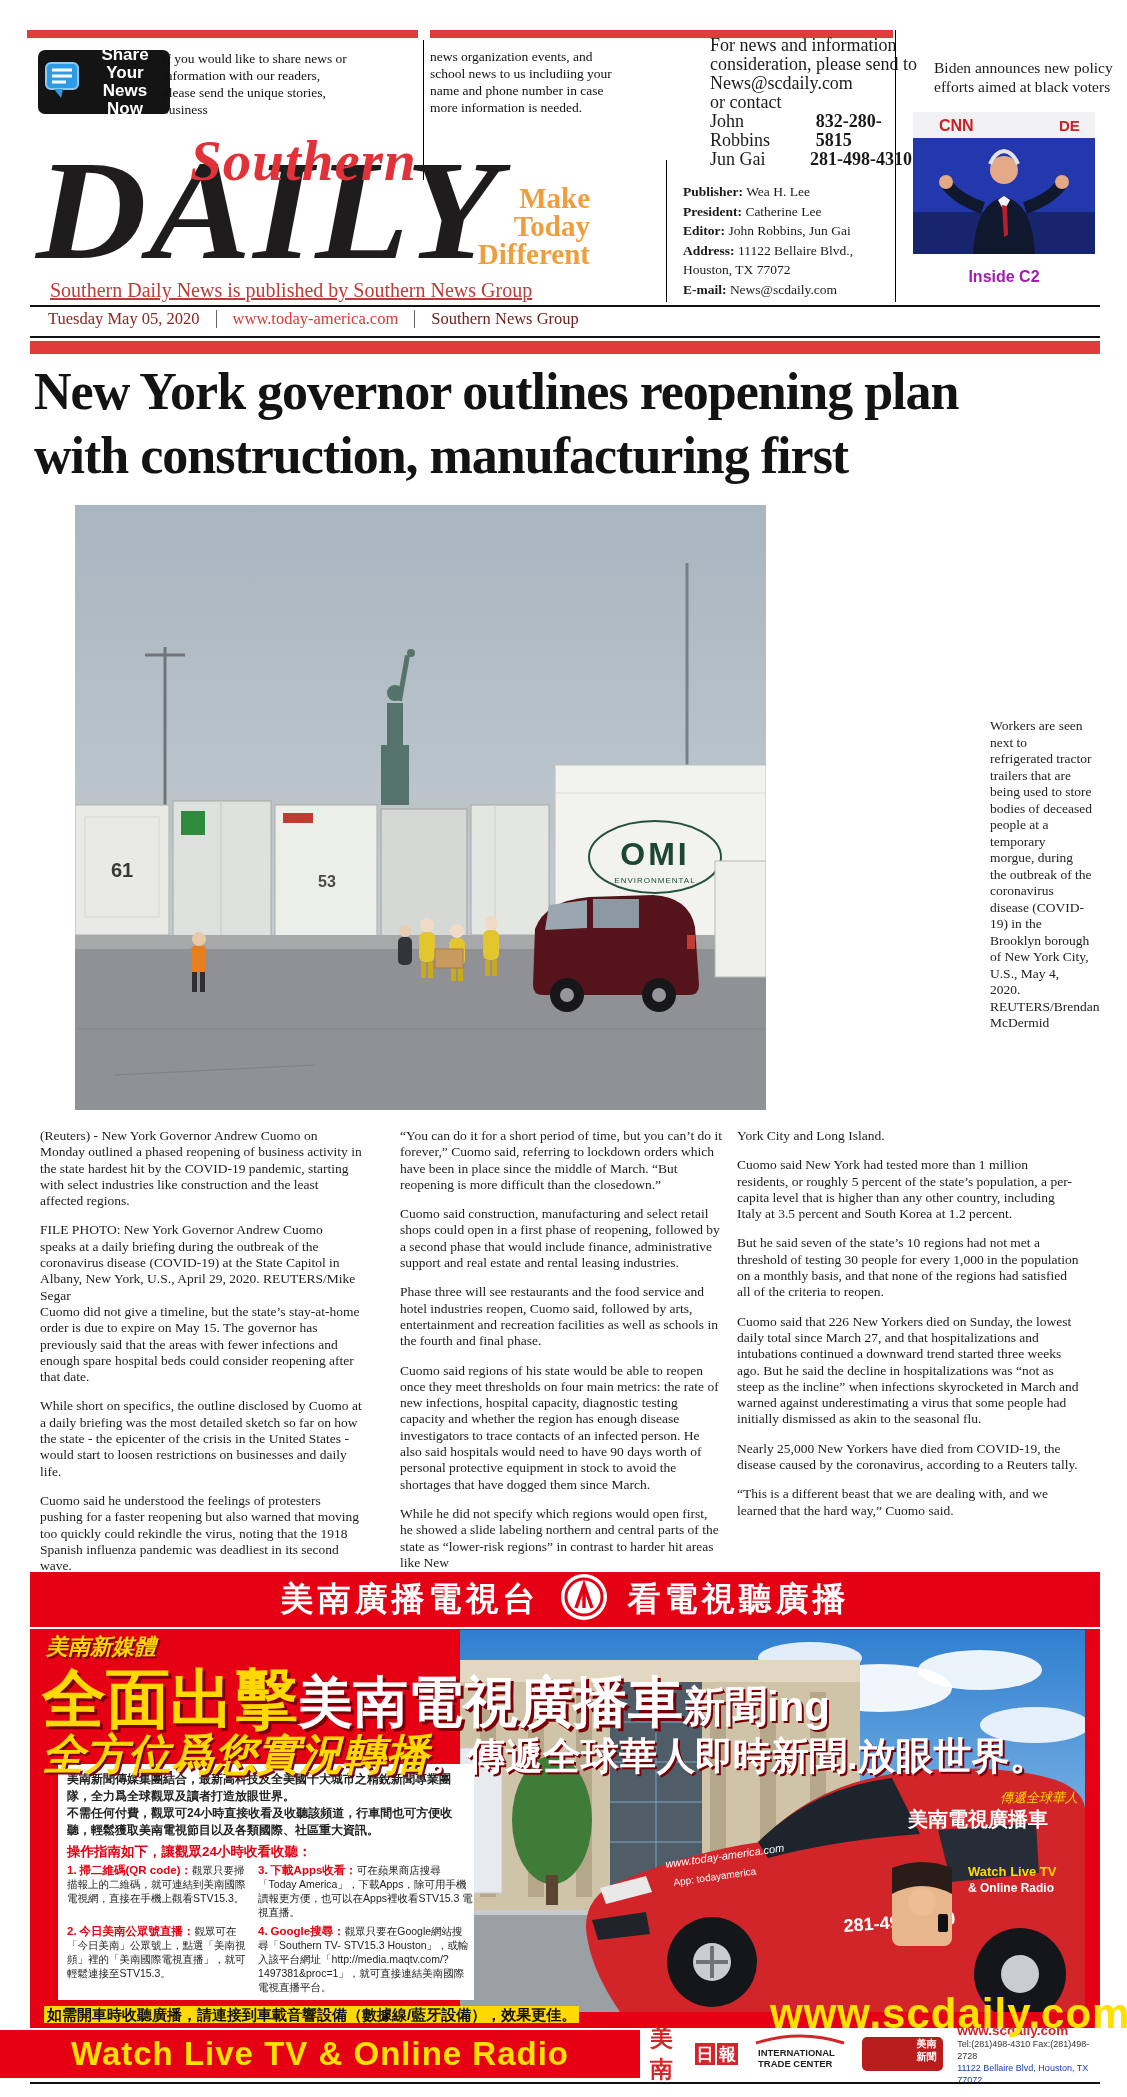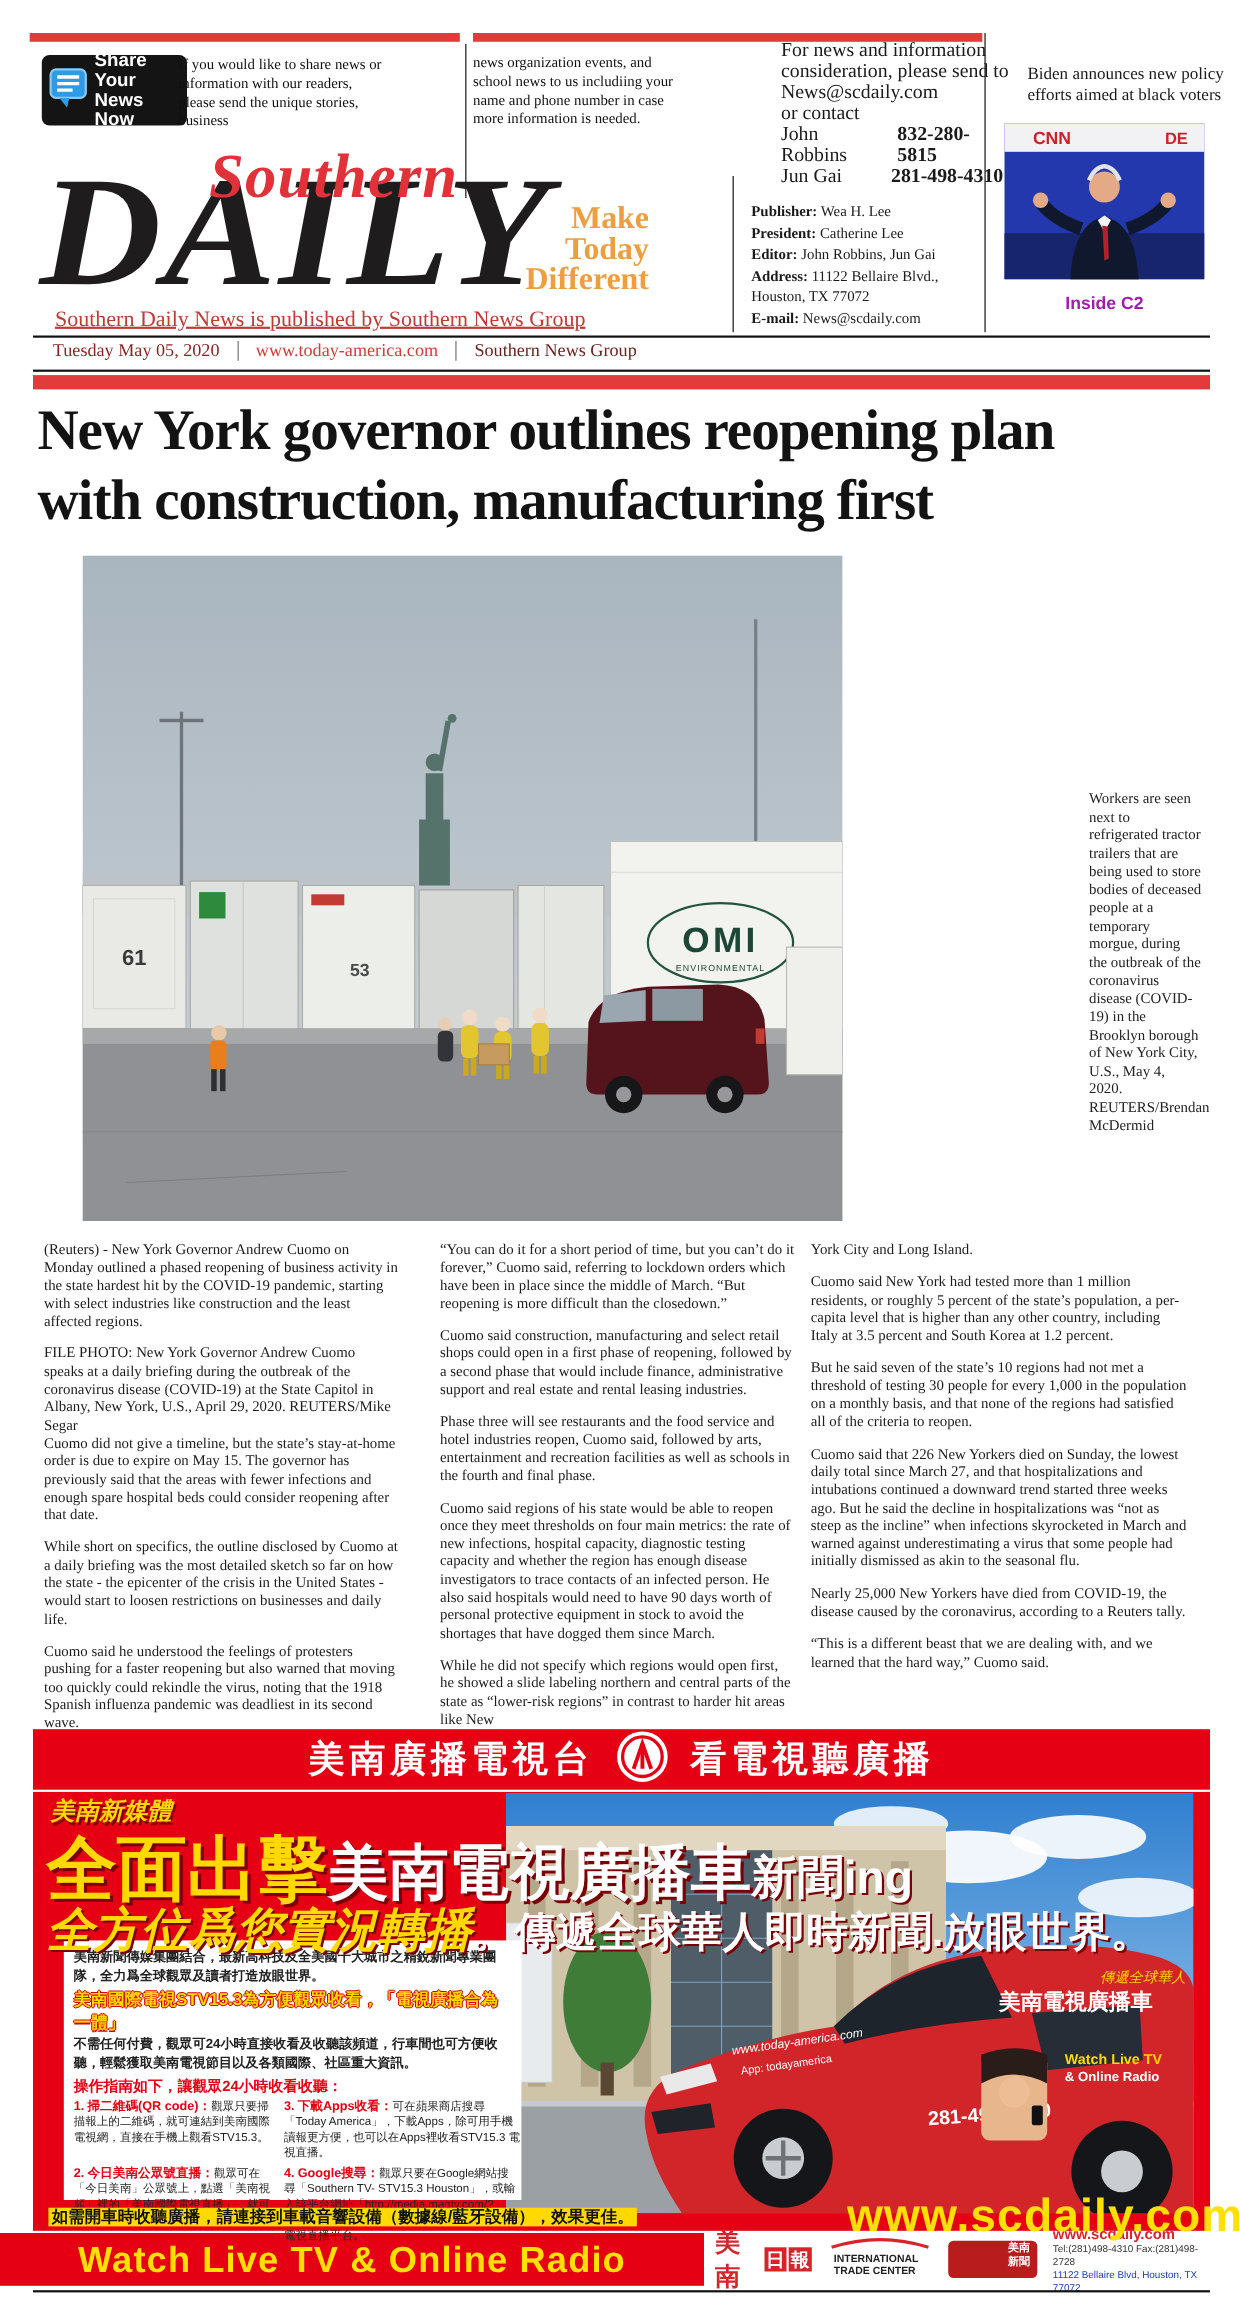--- a/index.html
+++ b/index.html
@@ -3,21 +3,21 @@
 <meta charset="utf-8">
 <style>
   html,body{margin:0;padding:0;background:#fff;}
   .page{position:relative;width:1127px;height:2097px;background:#fff;overflow:hidden;
         font-family:"Liberation Serif",serif;color:#1a1a1a;}
   .abs{position:absolute;}
   
   .topbar{background:#e23b3b;height:8px;}
   .vrule{background:#000;width:1px;}
   .share-badge{left:38px;top:50px;width:132px;height:64px;background:#141414;border-radius:7px;
-     display:flex;align-items:center;gap:6px;padding:12px 6px;box-sizing:border-box;}
+     display:flex;align-items:center;gap:6px;padding:12px 6px;box-sizing:border-box;text-align:center;}
   .share-badge .txt{color:#fff;font-family:"Liberation Sans",sans-serif;font-weight:bold;
      font-size:17px;line-height:18px;}
   .topnote{font-size:13.5px;line-height:17px;color:#111;}
   .contact{left:710px;top:36px;width:207px;font-size:18px;line-height:19px;}
   .contact .mailrow{display:flex;gap:8px;}
   .contact .phone{font-weight:bold;}
   .contact .cname{min-width:92px;}
   .teaser-head{left:905px;top:58px;width:200px;font-size:15.5px;line-height:19px;margin-left:29px;}
   .inside{left:913px;top:268px;width:182px;text-align:center;color:#a21caf;font-weight:bold;
      font-family:"Liberation Sans",sans-serif;font-size:16px;}
@@ -402,21 +402,20 @@
     <div class="ad-tag">美南新媒體</div>
     <div class="slogan s1">
       <span class="ya">全面出擊</span><span class="wa">美南電視廣播車</span><span class="wc">新聞ing</span>
     </div>
     <div class="slogan s2">
       <span class="ya">全方位爲您實況轉播</span><span class="wa">。傳遞全球華人即時新聞.放眼世界。</span>
     </div>
 
     <div class="whitebox">
       <div class="wb-intro">美南新聞傳媒集團結合，最新高科技及全美國十大城市之精銳新聞專業團隊，全力爲全球觀眾及讀者打造放眼世界。</div>
-      <div class="wb-stv">美南國際電視STV15.3為方便觀眾收看，「電視廣播合為一體」</div>
       <div class="wb-body">不需任何付費，觀眾可24小時直接收看及收聽該頻道，行車間也可方便收聽，輕鬆獲取美南電視節目以及各類國際、社區重大資訊。</div>
       <div class="wb-guide">操作指南如下，讓觀眾24小時收看收聽：</div>
       <div class="steps">
         <div class="step">
           <span class="sn">1.</span> <span class="st">掃二維碼(QR code)：</span><span>觀眾只要掃描報上的二維碼，就可連結到美南國際電視網，直接在手機上觀看STV15.3。</span>
         </div>
         <div class="step">
           <span class="sn">2.</span> <span class="st">今日美南公眾號直播：</span><span>觀眾可在「今日美南」公眾號上，點選「美南視頻」裡的「美南國際電視直播」，就可輕鬆連接至STV15.3。</span>
         </div>
         <div class="step">

